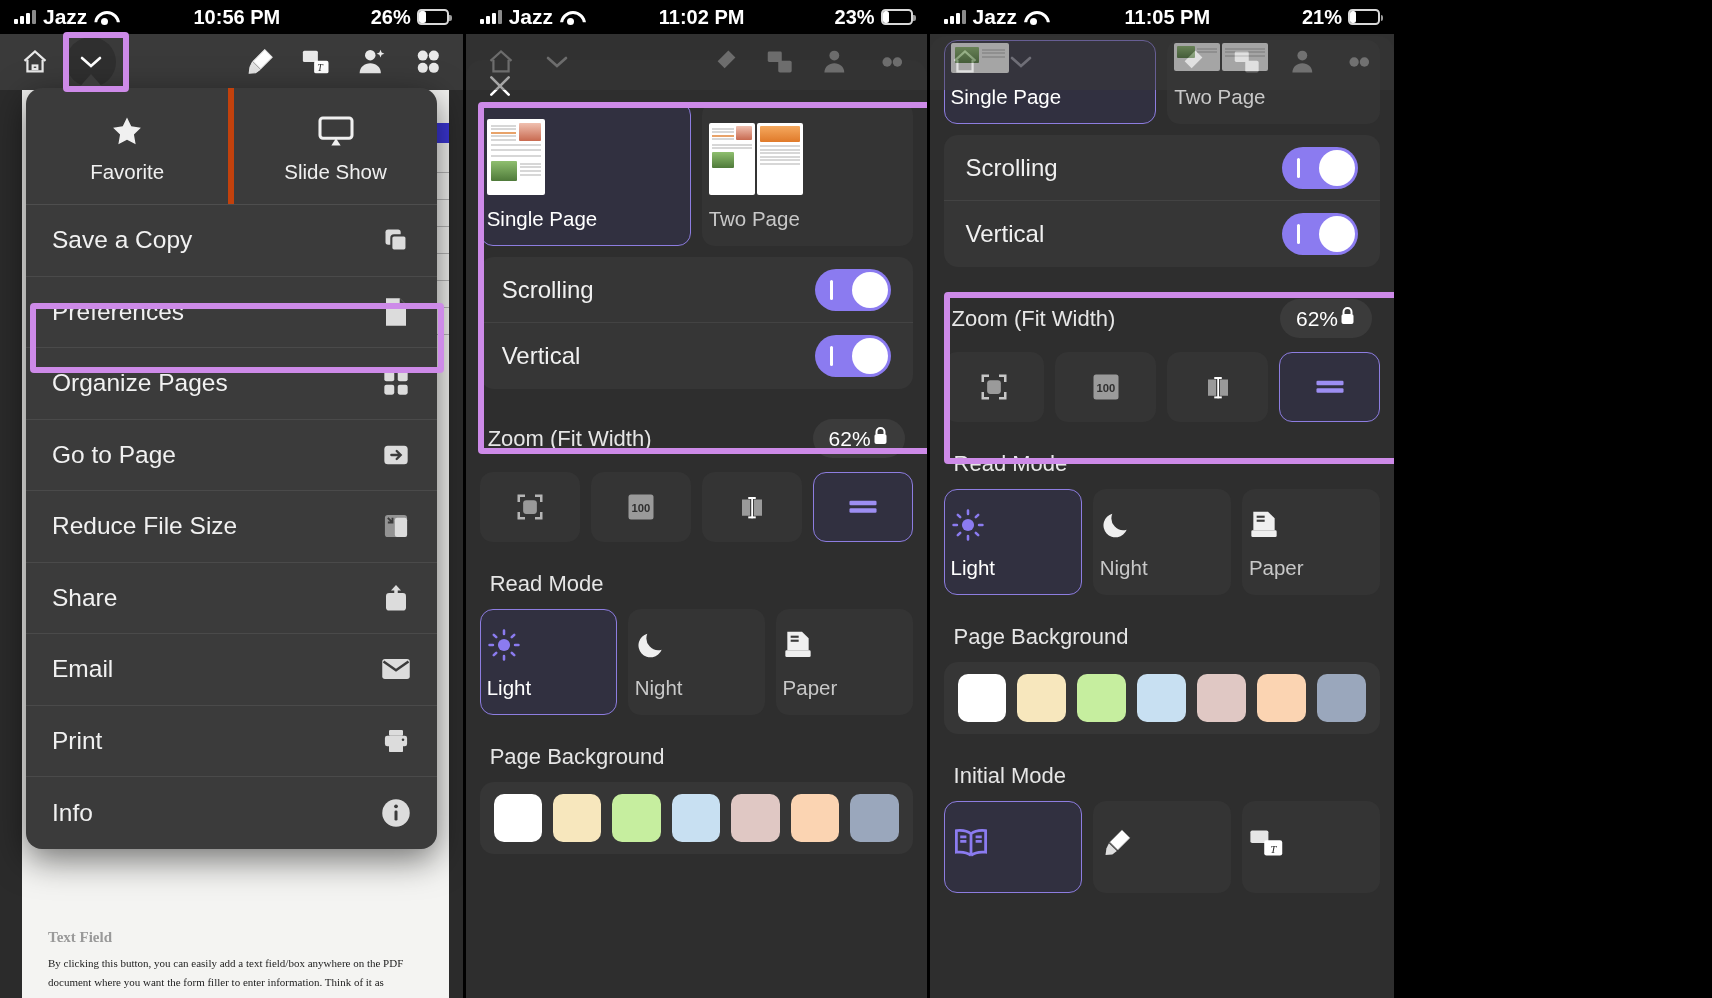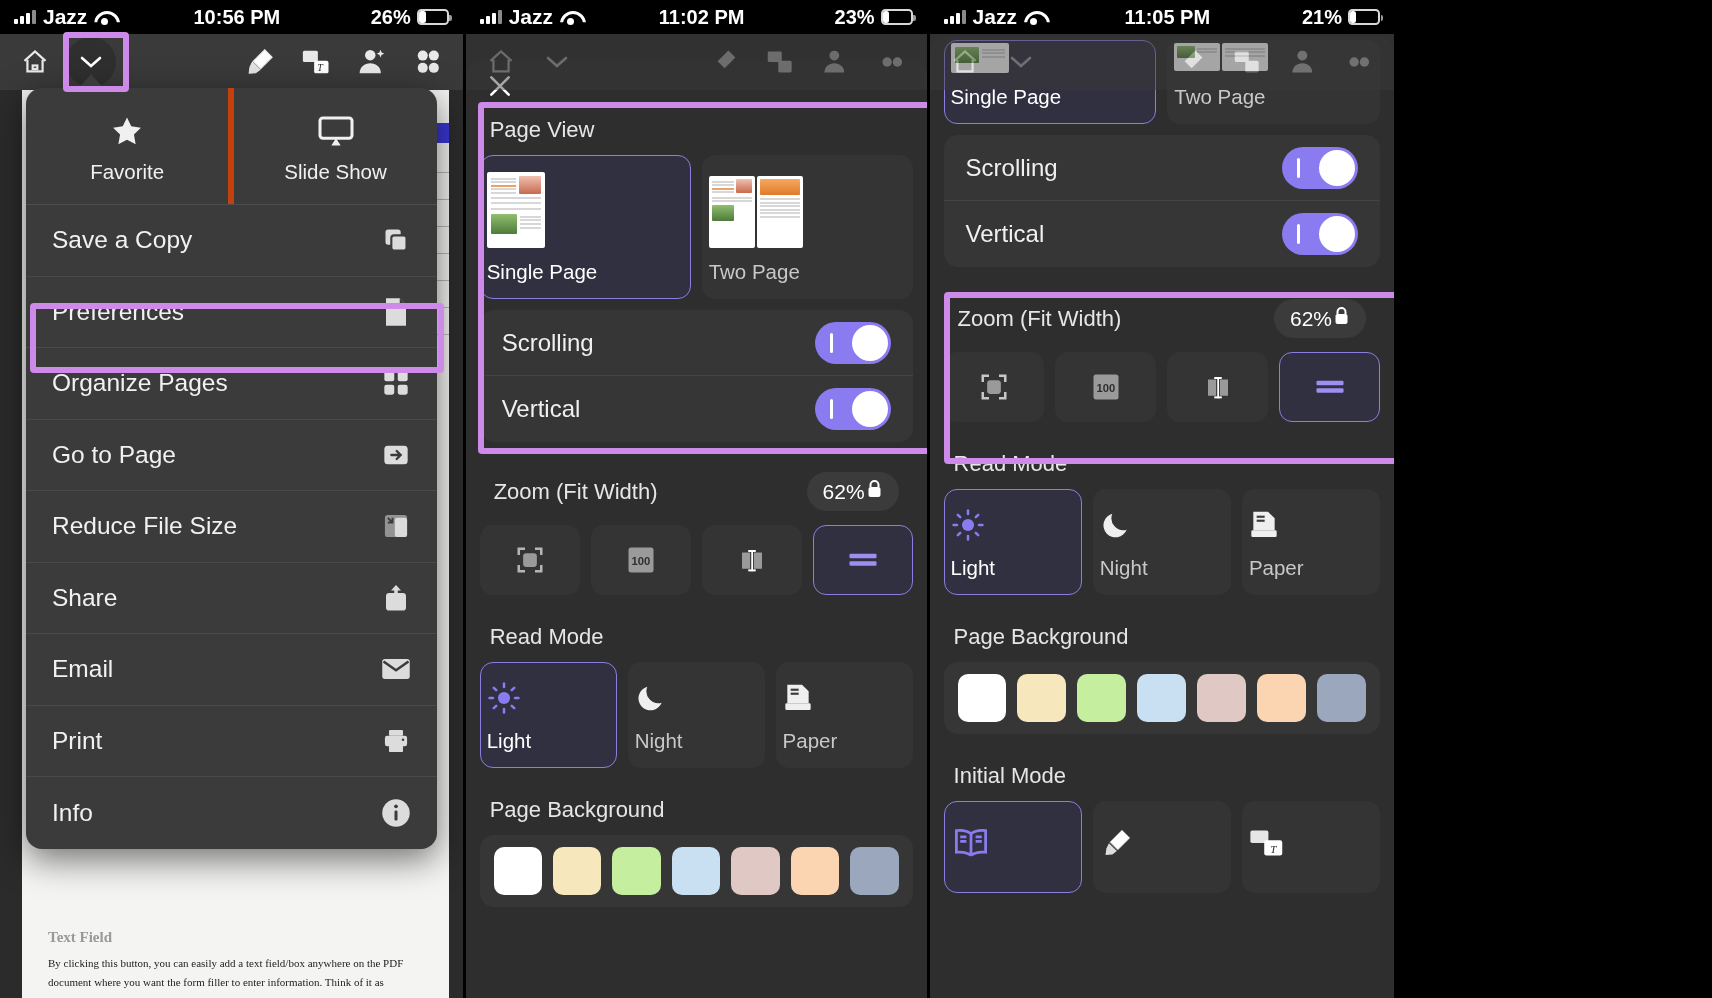--- a/index.html
+++ b/index.html
@@ -117,21 +117,21 @@
   .toggle-row {
     display:flex; align-items:center; justify-content:space-between;
     padding: 0 22px; height: 66px; color:#f0f0f0; font-size:24px;
     border-bottom: 1px solid #434343;
   }
   .toggle-row:last-child { border-bottom: none; }
   .switch { width: 76px; height: 42px; border-radius: 21px; background:#8b7bf0; position:relative; }
   .switch .kn { position:absolute; right:3px; top:3px; width:36px;height:36px;border-radius:50%;background:#fff;}
   .switch .bar { position:absolute; left:15px; top:11px; width:3px; height:20px; background:#fff; border-radius:2px;}
 
-  .zoom-head { display:flex; align-items:center; justify-content:space-between; padding: 16px 14px 14px; }
+  .zoom-head { display:flex; align-items:center; justify-content:space-between; padding: 16px 8px 14px; }
   .zoom-head .zt { font-size:22px; color:#e6e6e6;}
   .zoom-badge { background:#3b3b3b; border-radius:20px; padding:7px 16px; display:flex; align-items:center; gap:1px; color:#fff; font-size:21px;}
   .zbtn { flex:1; height: 70px; background:#343434; border-radius:13px; display:flex;align-items:center;justify-content:center; border:1px solid transparent;}
   .zbtn.sel { border-color:#8d7de0; background:#313040; }
 
   .sw-card { background:#363636; border-radius:14px; padding: 12px 14px; display:flex; gap:11px;}
   .sw { width: 58px; height: 48px; border-radius: 10px; }
 
   .mode-ico { height: 38px; display:flex;align-items:center;justify-content:center;}
 </style>
@@ -402,21 +402,20 @@
     <div class="prefs">
       <div class="prefs-close">
         <svg width="26" height="26" viewBox="0 0 24 24" stroke="#fff" stroke-width="2.4" stroke-linecap="round">
             <path d="M4 4l16 16M20 4L4 20"></path>
           </svg>
       </div>
 
       <div style="height:42px"></div>
 
       <div>
-        <div class="sec-title">Page View</div>
         <div class="tile-row">
           <div class="tile sel">
             <div class="thumb-single">
               <div style="display:flex;gap:3px;">
                   <div style="flex:1">
                     <div class="tl"></div>
                     <div class="tl"></div>
                     <div class="tl" style="background:#e8a36a"></div>
                     <div class="tl"></div>
                     <div class="tl"></div>

